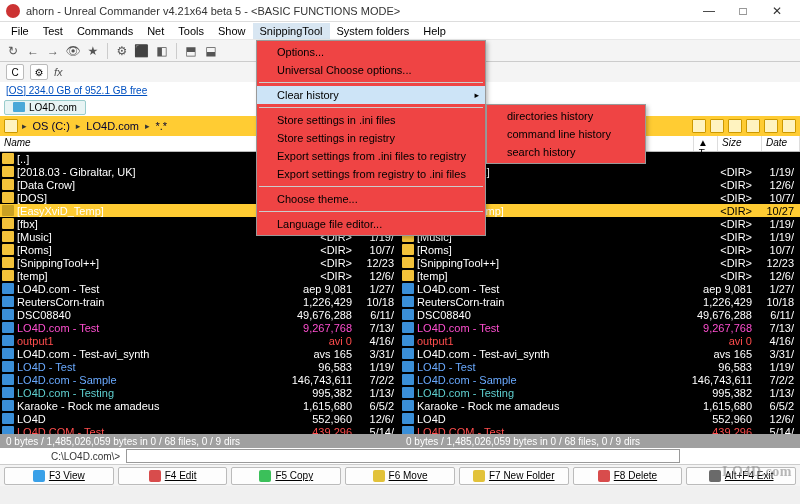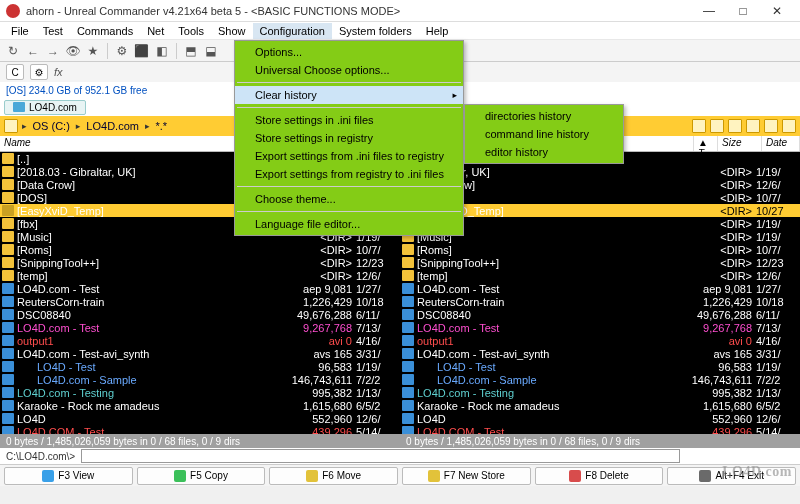--- a/index.html
+++ b/index.html
@@ -15,21 +15,21 @@
 .menubar .mitem.open { background: #d8e6f2; }
 
 .toolbar { height: 22px; background: #f4f4f4; display: flex; align-items: center; padding: 0 4px; border-bottom: 1px solid #ccc; gap:2px; }
 .toolbar .tbtn { width: 18px; height: 18px; display:inline-flex; align-items:center; justify-content:center; font-size:12px; color:#555; }
 .toolbar .sep { width:1px; height:16px; background:#ccc; margin:0 3px; }
 
 .drivebar { height: 20px; background:#f4f4f4; display:flex; }
 .drivebar .half { width:50%; display:flex; align-items:center; padding:0 6px; gap:6px; }
 .drivebar .dbtn { width:18px; height:16px; border:1px solid #bbb; background:#fff; border-radius:2px; display:inline-flex; align-items:center; justify-content:center; font-size:10px;}
 
-.freeline { height: 16px; background:#fff; padding:0 6px; font-size:10px; color:#0050c0; display:flex; align-items:center; }
+.freeline { height: 16px; background:#fff; padding:0 6px; font-size:10px; color:#0050c0; display:flex; align-items:center;text-decoration:underline; }
 .tabline { height: 18px; background:#fff; display:flex;}
 .tabline .half{width:50%; display:flex; align-items:center; padding:0 4px;}
 .tabline .tab{ border:1px solid #9cc; background:#e8f4f4; padding:1px 8px; font-size:10px; border-radius:2px; display:flex; align-items:center; gap:4px;}
 .tabline .foldicon{width:12px;height:10px;background:#4aa8d8;border-radius:1px;}
 
 .pathbar { height: 20px; display:flex; }
 .pathbar .half { width:50%; background:#ffcc33; display:flex; align-items:center; padding:0 4px; gap:4px; font-size:11px; color:#003; }
 .pathbar .half.right{ justify-content:flex-end; }
 .pathbar .picon{ width:14px; height:14px; background:#fff3c0; border:1px solid #c90; border-radius:1px;}
 .pathbar .seg{ padding:0 2px; }
@@ -43,44 +43,44 @@
 .headers .size{width:44px;}
 .headers .date{width:38px;}
 
 .panes { height: 282px; display:flex; background:#000; color:#fff; font-family:"Courier New",monospace; font-size:11px; overflow:hidden; position:relative;}
 .pane { width:50%; overflow:hidden; }
 .row { display:flex; height:13px; align-items:center; white-space:nowrap; }
 .row .ficon{ width:12px; height:11px; margin:0 3px 0 2px; background:#f3c23a; border-radius:1px; flex-shrink:0;}
 .row .ficon.file{ background:#3a8fd8;}
 .row .fname{ flex:1; overflow:hidden; }
 .row .fsize{ width:78px; text-align:right; padding-right:4px;}
-.row .fdate{ width:44px; text-align:left; padding-right:12px;}
+.row .fdate{ width:44px; text-align:right; padding-right:6px;}
 .row.dir .fname{ color:#fff; }
 .row.sel { background:#ffcc33; color:#000; }
 .row.sel .ficon{background:#caa022;}
 .row.magenta .fname{ color:#ff4fd0; }
 .row.magenta .fsize{ color:#ff4fd0;}
 .row.red .fname{ color:#ff4d4d; }
 .row.red .fsize{ color:#ff4d4d;}
 .row.cyan .fname{ color:#5fd0d0; }
-.row.blue .fname{ color:#6aaaff;margin-left:20px;}
+.row.blue .fname{ color:#6aaaff;}
 
 .statusline { height:14px; background:#a0a0a0; color:#fff; display:flex;}
 .statusline .half{width:50%; padding:0 6px; font-size:10px; display:flex; align-items:center;}
 
 .cmdline{height:16px; background:#fff; display:flex; align-items:center; padding:0 120px 0 0; font-size:10px;}
-.cmdline .lbl{padding:0 6px; color:#333;}
+.cmdline .lbl{padding:0 6px; color:#333;margin-left:45px;}
 .cmdline .box{flex:1; border:1px solid #999; height:14px; background:#fff;}
 
 .fkeys{height:22px; background:#f4f4f4; display:flex; align-items:center; padding:0 4px; gap:4px; border-top:1px solid #ccc;}
-.fkeys .fbtn{flex:1; height:18px; border:1px solid #bbb; background:#fdfdfd; border-radius:2px; display:flex; align-items:center; justify-content:center; gap:4px; font-size:10px;}
+.fkeys .fbtn{flex:1; height:18px; border:1px solid #bbb; background:#fdfdfd; border-radius:2px; display:flex; align-items:center; justify-content:center; gap:4px; font-size:10px;text-decoration:underline;}
 .fkeys .fico{width:12px;height:12px;border-radius:2px;}
 
 
-.menu{position:absolute; background:#84cc16; border:1px solid #999; box-shadow:2px 2px 4px rgba(0,0,0,.25); font-size:11px; z-index:50; padding:2px 0;}
+.menu{position:absolute; background:#ef4444; border:1px solid #999; box-shadow:2px 2px 4px rgba(0,0,0,.25); font-size:11px; z-index:50; padding:2px 0;margin-left:22px;}
 .menu .mi{padding:3px 22px 3px 20px; white-space:nowrap; position:relative;}
 .menu .mi.hl{ background:#cde4f7;}
 .menu .mi.sep{height:1px; background:#ccc; margin:3px 2px; padding:0;}
 .menu .mi .tri{position:absolute; right:6px; top:4px; font-size:9px;}
 .menu1{left:234px; top:40px; width:230px;}
 .menu2{left:464px; top:104px; width:160px;}
 
 .watermark{position:absolute; right:8px; bottom:24px; font-size:14px; color:#888; font-weight:600; letter-spacing:0.5px; opacity:.6; font-family:"Segoe UI";}
 </style>
 </head>
@@ -94,21 +94,21 @@
   <div class="winbtn close">✕</div>
 </div>
 
 <div class="menubar" id="menubar">
     <div class="mitem">File</div>
     <div class="mitem">Test</div>
     <div class="mitem">Commands</div>
     <div class="mitem">Net</div>
     <div class="mitem">Tools</div>
     <div class="mitem">Show</div>
-    <div class="mitem open">Configuration</div>
+    <div class="mitem open">SnippingTool</div>
     <div class="mitem">System folders</div>
     <div class="mitem">Help</div>
   </div>
 
 <div class="toolbar">
   <span class="tbtn">↻</span>
   <span class="tbtn">←</span>
   <span class="tbtn">→</span>
   <span class="tbtn">👁</span>
   <span class="tbtn">★</span>
@@ -460,30 +460,34 @@
   <span class="lbl">C:\LO4D.com\&gt;</span>
   <div class="box"></div>
 </div>
 
 <div class="fkeys" id="fkeys">
     <div class="fbtn">
       <span class="fico" style="background: rgb(57, 160, 232);"></span>
       <span>F3 View</span>
     </div>
     <div class="fbtn">
+      <span class="fico" style="background: rgb(216, 76, 76);"></span>
+      <span>F4 Edit</span>
+    </div>
+    <div class="fbtn">
       <span class="fico" style="background: rgb(59, 192, 90);"></span>
       <span>F5 Copy</span>
     </div>
     <div class="fbtn">
       <span class="fico" style="background: rgb(226, 194, 58);"></span>
       <span>F6 Move</span>
     </div>
     <div class="fbtn">
       <span class="fico" style="background: rgb(226, 194, 58);"></span>
-      <span>F7 New Store</span>
+      <span>F7 New Folder</span>
     </div>
     <div class="fbtn">
       <span class="fico" style="background: rgb(216, 76, 76);"></span>
       <span>F8 Delete</span>
     </div>
     <div class="fbtn">
       <span class="fico" style="background: rgb(106, 106, 106);"></span>
       <span>Alt+F4 Exit</span>
     </div>
   </div>
@@ -499,16 +503,16 @@
     <div class="mi">Export settings from .ini files to registry</div>
     <div class="mi">Export settings from registry to .ini files</div>
     <div class="mi sep"></div>
     <div class="mi">Choose theme...</div>
     <div class="mi sep"></div>
     <div class="mi">Language file editor...</div>
   </div>
 <div class="menu menu2" id="menu2">
     <div class="mi">directories history</div>
     <div class="mi">command line history</div>
-    <div class="mi">editor history</div>
+    <div class="mi">search history</div>
   </div>
 
 <div class="watermark">LO4D.com</div>
 
 </body></html>

